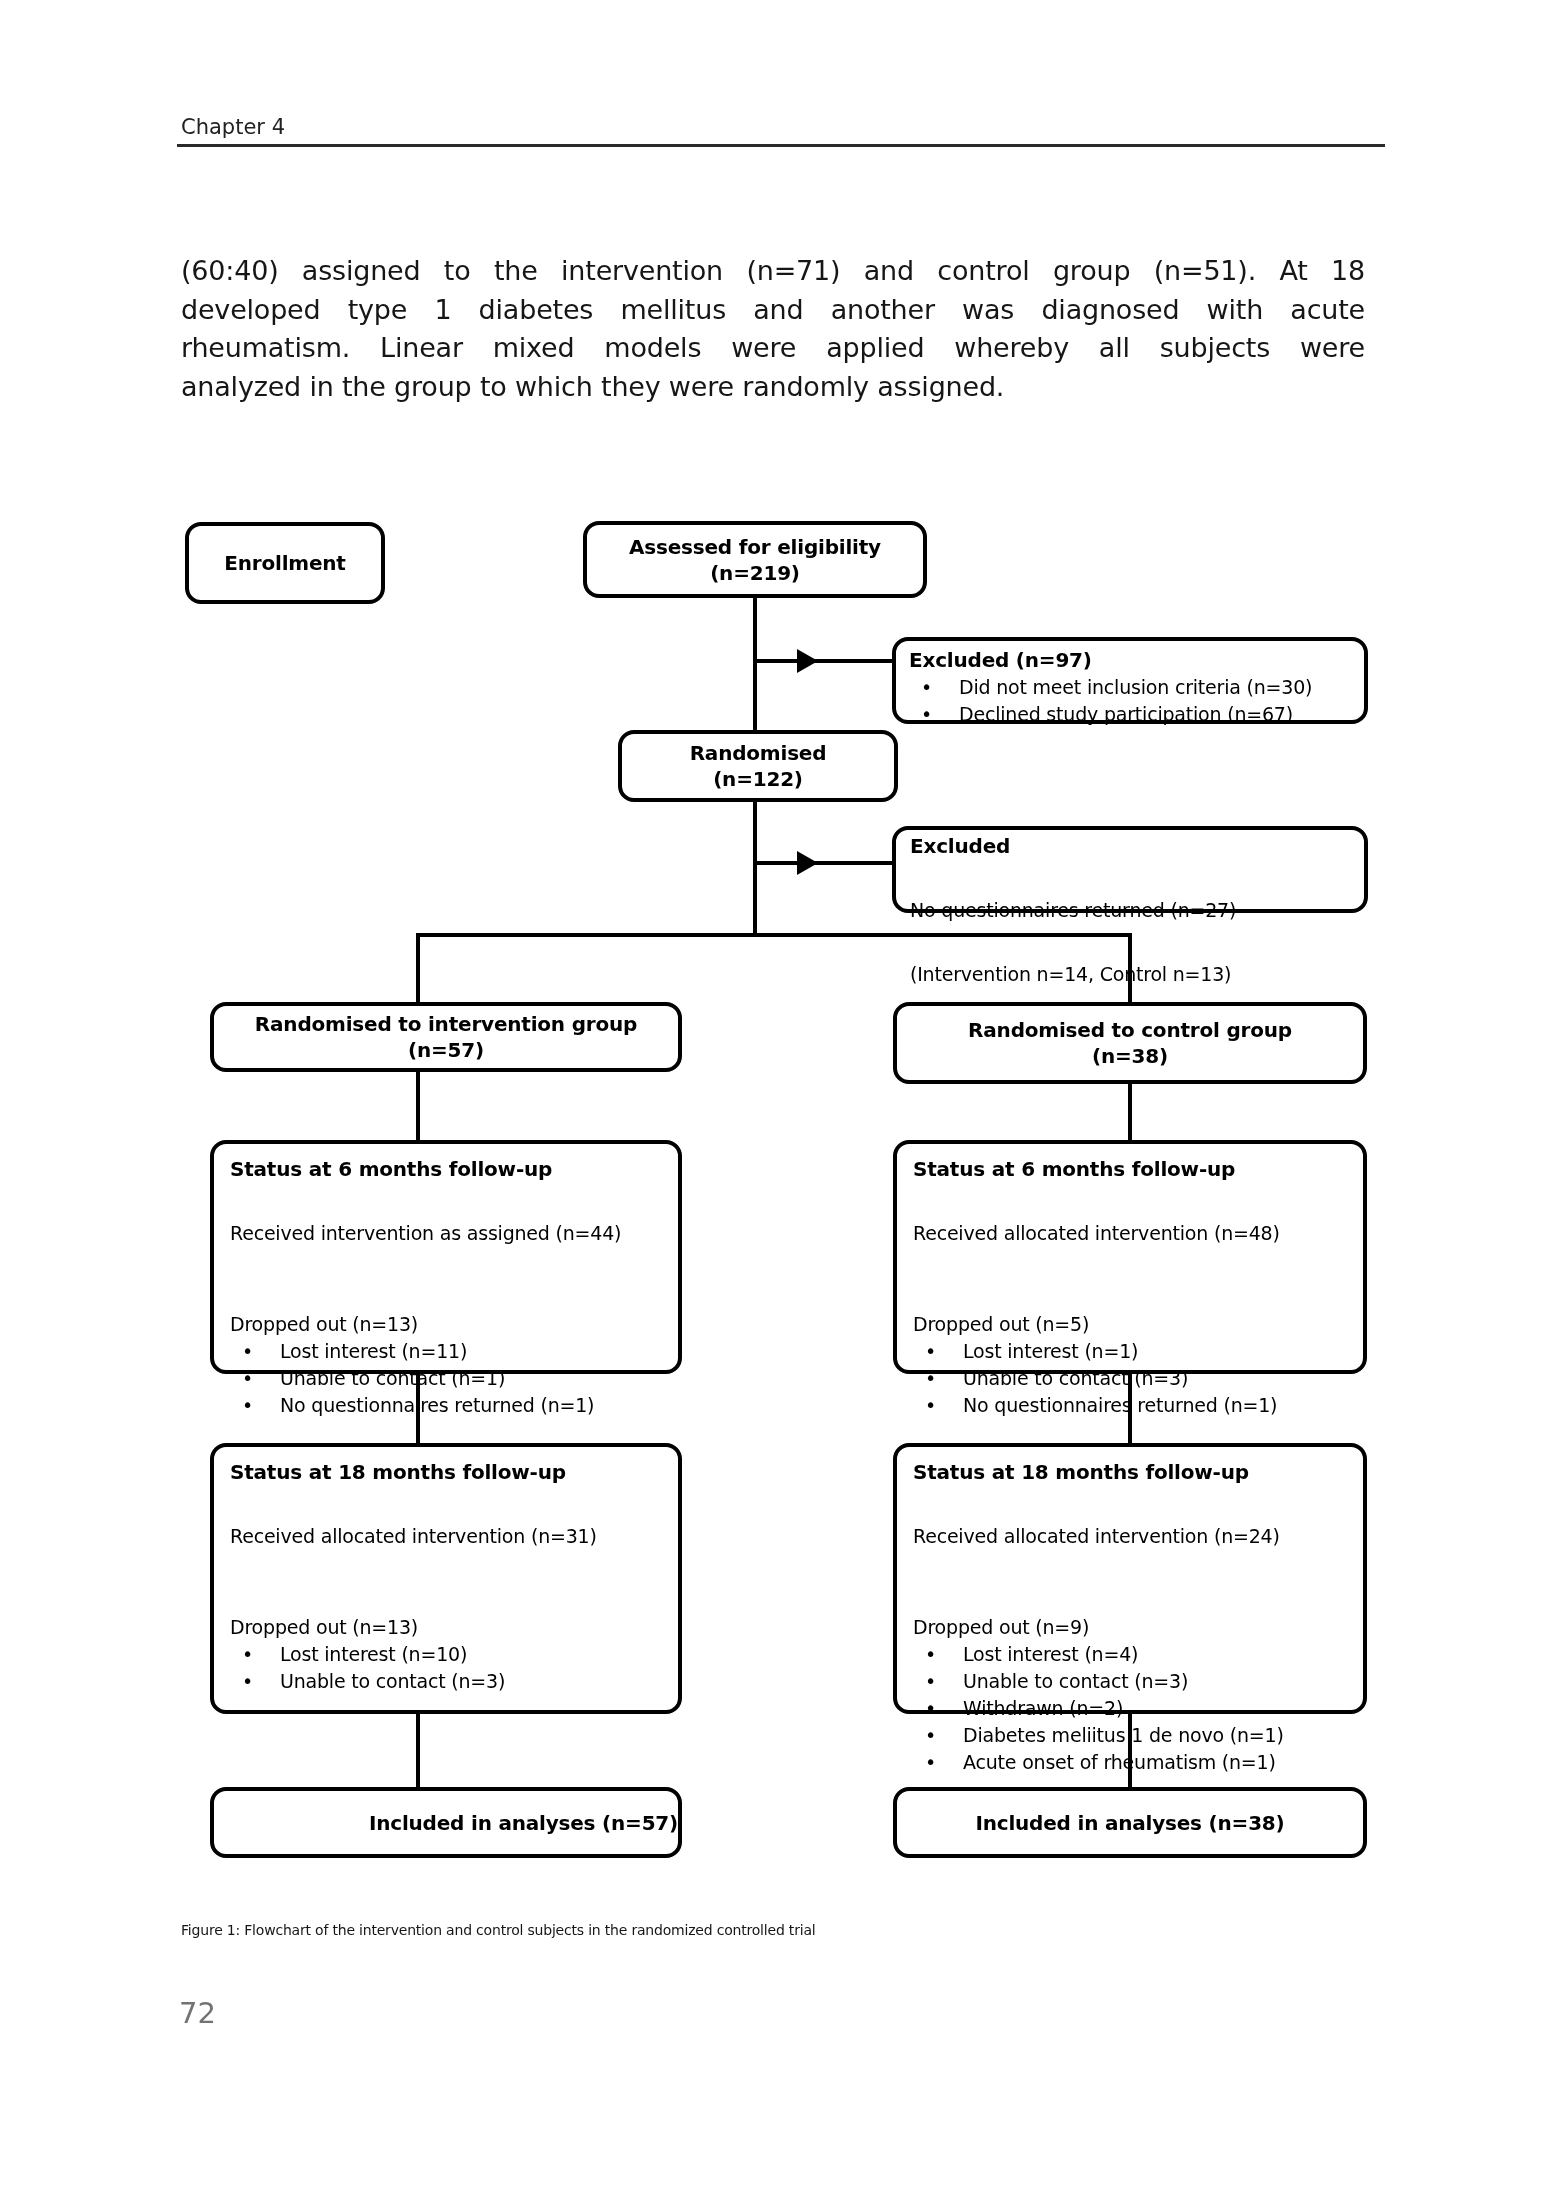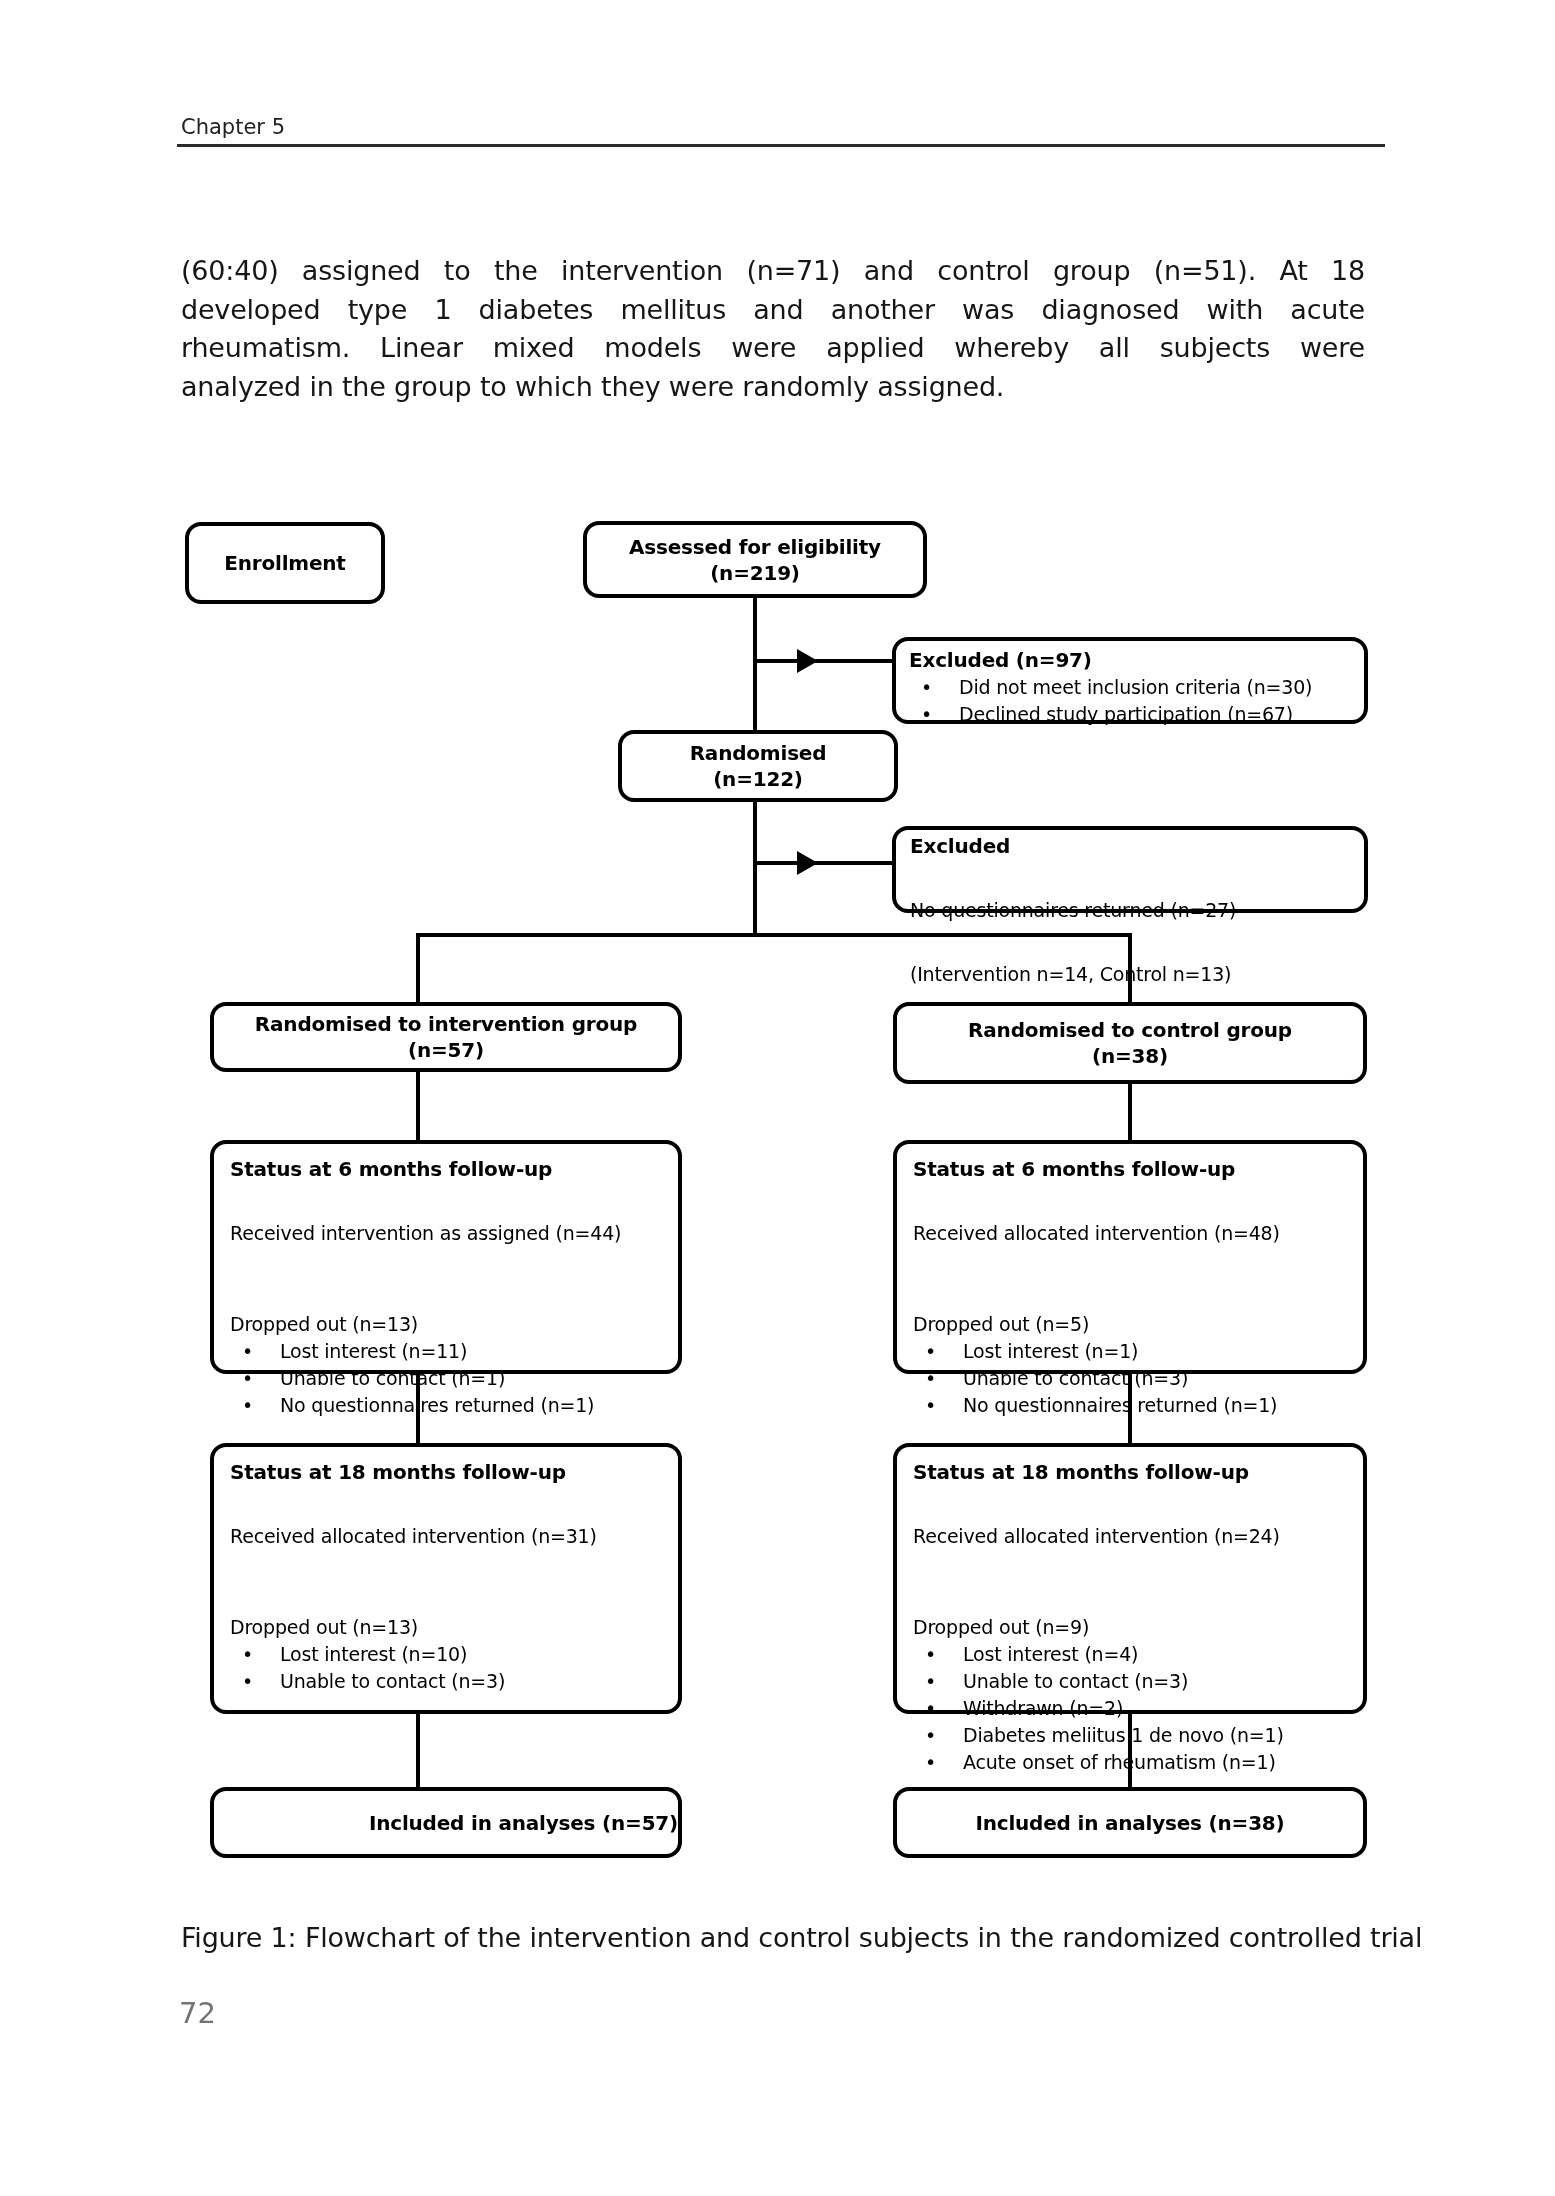--- a/index.html
+++ b/index.html
@@ -7,21 +7,21 @@
   .page {
     position:relative; width:1555px; height:2196px; background:#ffffff;
     font-family:"DejaVu Sans", sans-serif; color:#1b1b1b; overflow:hidden;
   }
   
   .chapter-header { position:absolute; left:181px; top:115px; font-size:21px; color:#222; }
   .header-rule { position:absolute; left:177px; top:144px; width:1208px; height:3px; background:#2a2a2a; }
   .paragraph { position:absolute; left:181px; top:252px; width:1184px; font-size:27px; line-height:38.5px; letter-spacing:-0.2px; color:#161616; }
   .pline { width:100%; white-space:normal; }
   .pline.just { text-align:justify; text-align-last:justify; }
-  .caption { position:absolute; left:181px; top:1922px; font-size:27px; letter-spacing:-0.2px; color:#161616; }
+  .caption { position:absolute; left:181px; top:1922px; font-size:14px; letter-spacing:-0.2px; color:#161616; }
   .pagenum { position:absolute; left:179px; top:1996px; font-size:29px; color:#737373; }
 
   
   .vline, .hline { position:absolute; background:#000; }
   .arrow {
     position:absolute; width:0; height:0;
     border-top:12px solid transparent; border-bottom:12px solid transparent;
     border-left:21px solid #000;
   }
   #c-assessed-randomised { left:753px; top:596px; width:4px; height:136px; }
@@ -67,21 +67,21 @@
   #box-s18-left  { left:210px; top:1443px; width:472px; height:271px; }
   #box-s18-right { left:893px; top:1443px; width:474px; height:271px; }
   #box-inc-left  { left:210px; top:1787px; width:472px; height:71px;align-items:flex-end; }
   #box-inc-right { left:893px; top:1787px; width:474px; height:71px; }
 </style>
 </head>
 <body>
 
 <div class="page">
 
-  <div class="chapter-header">Chapter 5</div>
+  <div class="chapter-header">Chapter 4</div>
   <div class="header-rule"></div>
 
   <div class="paragraph">
     <div class="pline just">(60:40) assigned to the intervention (n=71) and control group (n=51). At 18</div>
     <div class="pline just">developed type 1 diabetes mellitus and another was diagnosed with acute</div>
     <div class="pline just">rheumatism. Linear mixed models were applied whereby all subjects were</div>
     <div class="pline">analyzed in the group to which they were randomly assigned.</div>
   </div>
 
   <div class="vline" id="c-assessed-randomised"></div>

